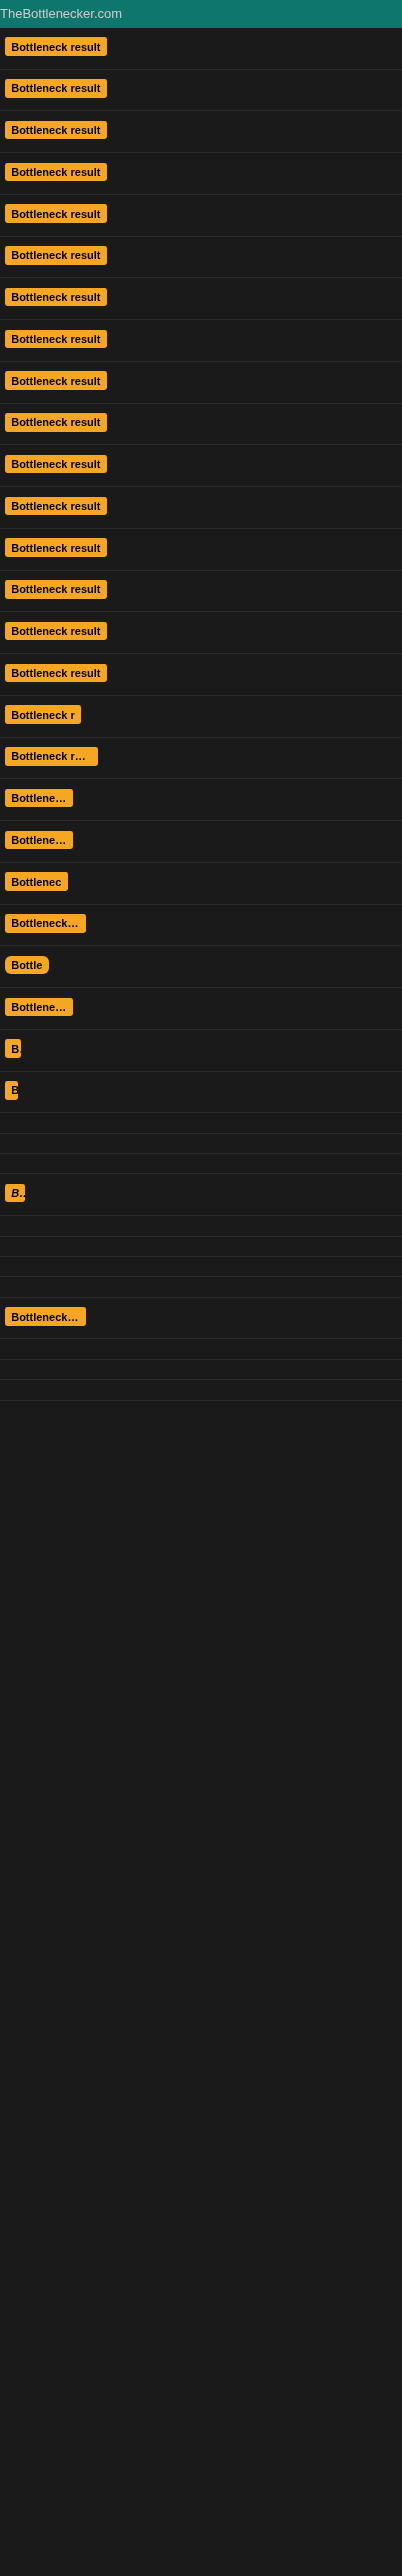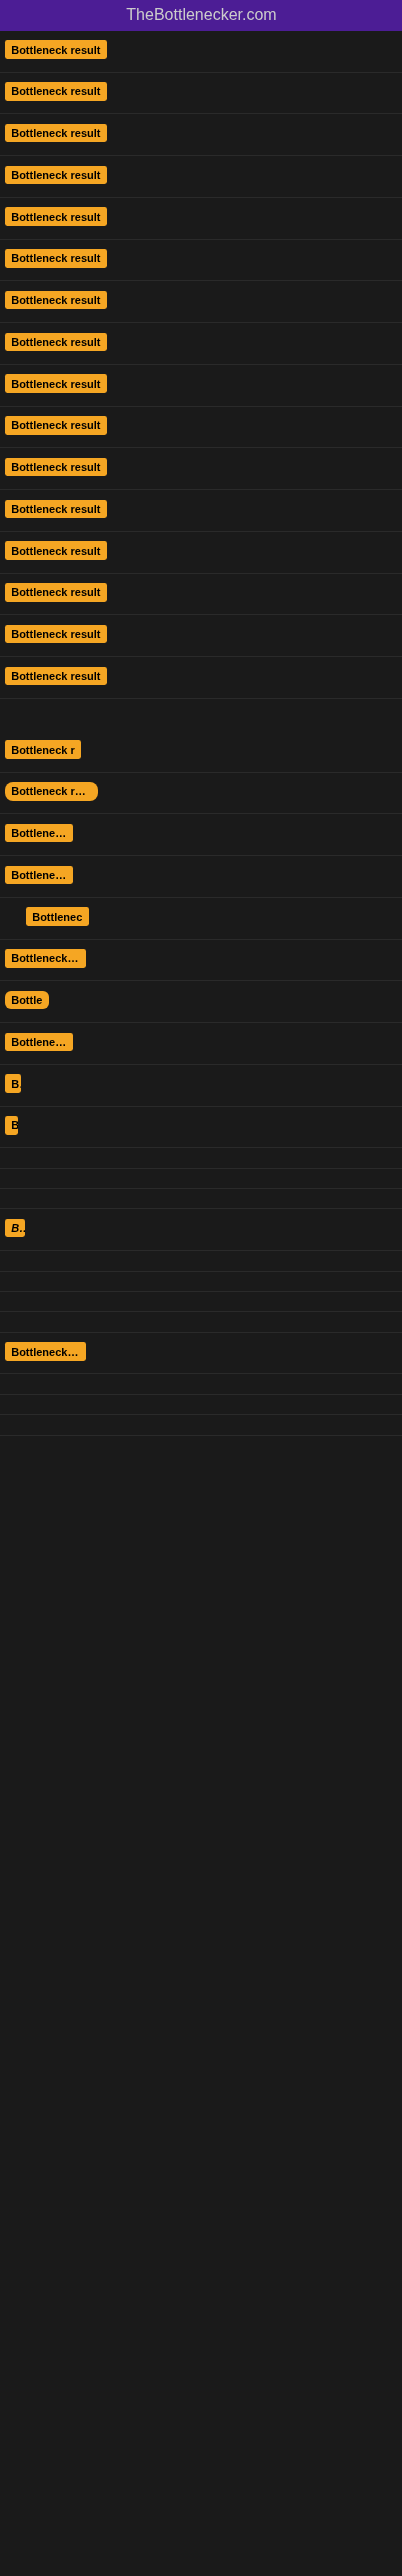--- a/index.html
+++ b/index.html
@@ -10,25 +10,25 @@
 
     body {
       background-color: #1a1a1a;
       width: 403px;
       min-height: 2576px;
       font-family: Arial, sans-serif;
       position: relative;
     }
 
     .site-title {
-      text-align: center;
+      text-align: left;
       color: #cccccc;
-      font-size: 16px;
+      font-size: 13px;
       padding: 6.4px 0;
-      background-color: #4c1d95;
+      background-color: #0f766e;
     }
 
     .bottleneck-badge {
       display: inline-block;
       background-color: #f5a623;
       color: #000000;
       font-size: 11px;
       font-weight: bold;
       padding: 3.2px 6.4px;
       border-radius: 2.4px;
@@ -59,25 +59,25 @@
     <div class="result-row"><span class="bottleneck-badge" style="max-width: 105px;">Bottleneck result</span></div>
     <div class="result-row"><span class="bottleneck-badge" style="max-width: 105px;">Bottleneck result</span></div>
     <div class="result-row"><span class="bottleneck-badge" style="max-width: 105px;">Bottleneck result</span></div>
     <div class="result-row"><span class="bottleneck-badge" style="max-width: 105px;">Bottleneck result</span></div>
     <div class="result-row"><span class="bottleneck-badge" style="max-width: 105px;">Bottleneck result</span></div>
     <div class="result-row"><span class="bottleneck-badge" style="max-width: 105px;">Bottleneck result</span></div>
     <div class="result-row"><span class="bottleneck-badge" style="max-width: 105px;">Bottleneck result</span></div>
     <div class="result-row"><span class="bottleneck-badge" style="max-width: 105px;">Bottleneck result</span></div>
     <div class="result-row"><span class="bottleneck-badge" style="max-width: 105px;">Bottleneck result</span></div>
     <div class="result-row"><span class="bottleneck-badge" style="max-width: 105px;">Bottleneck result</span></div>
-    <div class="result-row"><span class="bottleneck-badge" style="max-width: 81px; margin-top: 32px;">Bottleneck r</span></div>
-    <div class="result-row"><span class="bottleneck-badge" style="max-width: 93px; border-radius: 8px;">Bottleneck resu</span></div>
+    <div class="result-row"><span class="bottleneck-badge" style="max-width: 81px;">Bottleneck r</span></div>
+    <div class="result-row"><span class="bottleneck-badge" style="max-width: 93px;">Bottleneck resu</span></div>
     <div class="result-row"><span class="bottleneck-badge" style="max-width: 68px;">Bottleneck</span></div>
     <div class="result-row"><span class="bottleneck-badge" style="max-width: 68px;">Bottleneck</span></div>
-    <div class="result-row"><span class="bottleneck-badge" style="max-width: 64px; margin-left: 21px;">Bottlenec</span></div>
+    <div class="result-row"><span class="bottleneck-badge" style="max-width: 64px;">Bottlenec</span></div>
     <div class="result-row"><span class="bottleneck-badge" style="max-width: 81px;">Bottleneck re</span></div>
     <div class="result-row"><span class="bottleneck-badge" style="max-width: 44px; border-radius: 6px;">Bottle</span></div>
     <div class="result-row"><span class="bottleneck-badge" style="max-width: 68px;">Bottleneck</span></div>
     <div class="result-row"><span class="bottleneck-badge" style="max-width: 16px;">B</span></div>
     <div class="result-row"><span class="bottleneck-badge" style="max-width: 12px;">B</span></div>
     <div class="result-row"></div>
     <div class="result-row"></div>
     <div class="result-row"></div>
     <div class="result-row"><span class="bottleneck-badge" style="max-width: 20px; font-style: italic;">Bo</span></div>
     <div class="result-row"></div>

